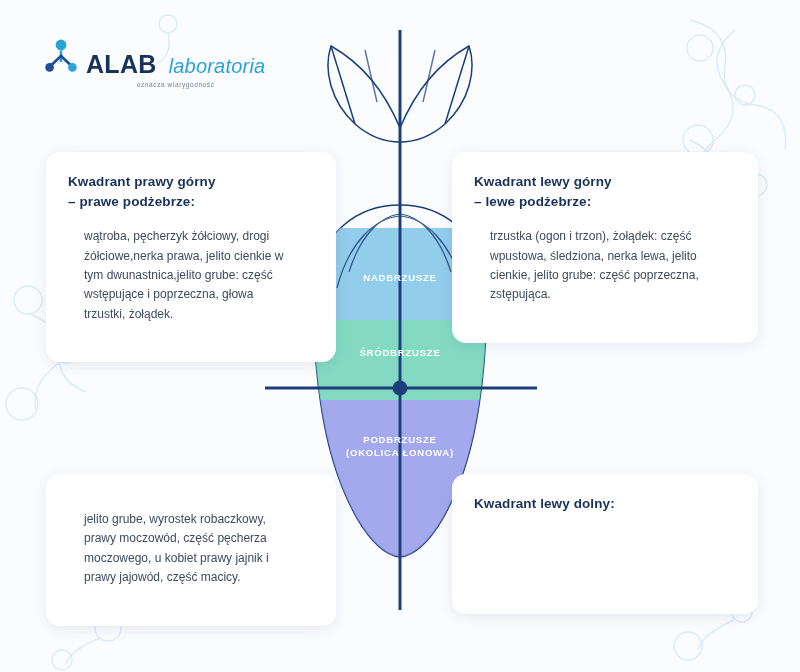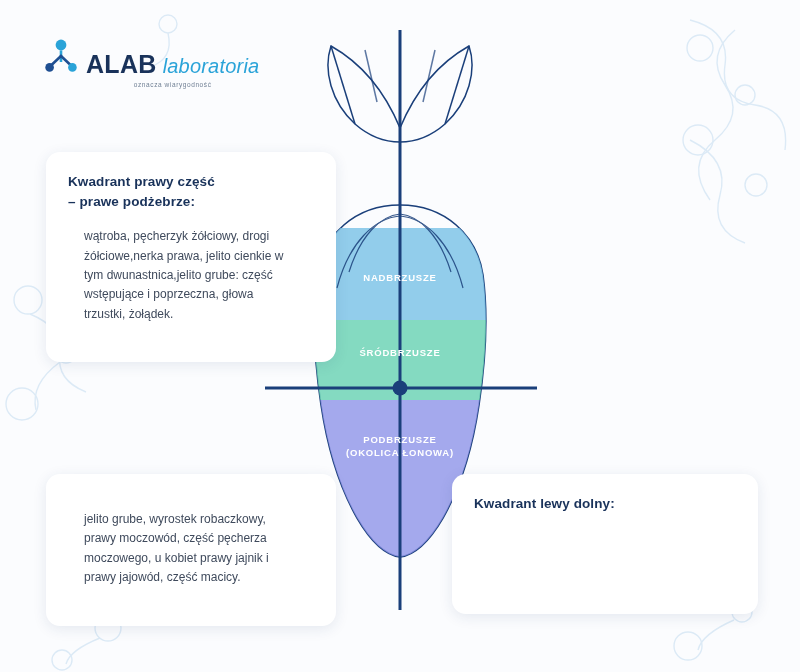--- a/index.html
+++ b/index.html
@@ -40,21 +40,21 @@
     height: 40px;
   }
   .logo-text-wrap {
     display: flex;
     flex-direction: column;
     line-height: 1;
   }
   .logo-line1 {
     display: flex;
     align-items: baseline;
-    gap: 6px;
+    gap: 12px;
   }
   .logo-alab {
     font-size: 25px;
     font-weight: bold;
     color: #19325a;
     letter-spacing: .3px;
   }
   .logo-lab {
     font-size: 20px;
     font-style: italic;
@@ -221,25 +221,30 @@
       <circle cx="155" cy="368" r="7.5" fill="#1a3f7a"></circle>
     </svg>
 
     <div class="region-label" id="lbl-nad">NADBRZUSZE</div>
     <div class="region-label" id="lbl-srod">ŚRÓDBRZUSZE</div>
     <div class="region-label" id="lbl-pod" style="white-space:pre-line;">PODBRZUSZE
 (OKOLICA ŁONOWA)</div>
   </div>
 
   <div class="card" id="card-tr">
-    <h3 style="white-space:pre-line;">Kwadrant prawy część
+    <h3 style="white-space:pre-line;">Kwadrant prawy górny
 – prawe podżebrze:</h3>
     <p>wątroba, pęcherzyk żółciowy, drogi żółciowe,nerka prawa, jelito cienkie w tym dwunastnica,jelito grube: część wstępujące i poprzeczna, głowa trzustki, żołądek.</p>
   </div>
 
+  <div class="card" id="card-tl">
+    <h3 style="white-space:pre-line;">Kwadrant lewy górny
+– lewe podżebrze:</h3>
+    <p>trzustka (ogon i trzon), żołądek: część wpustowa, śledziona, nerka lewa, jelito cienkie, jelito grube: część poprzeczna, zstępująca.</p>
+  </div>
 
   <div class="card" id="card-br">
     <p>jelito grube, wyrostek robaczkowy, prawy moczowód, część pęcherza moczowego, u kobiet prawy jajnik i prawy jajowód, część macicy.</p>
   </div>
 
   <div class="card" id="card-bl">
     <h3 style="white-space:pre-line;">Kwadrant lewy dolny:</h3>
   </div>
 
 </div>

